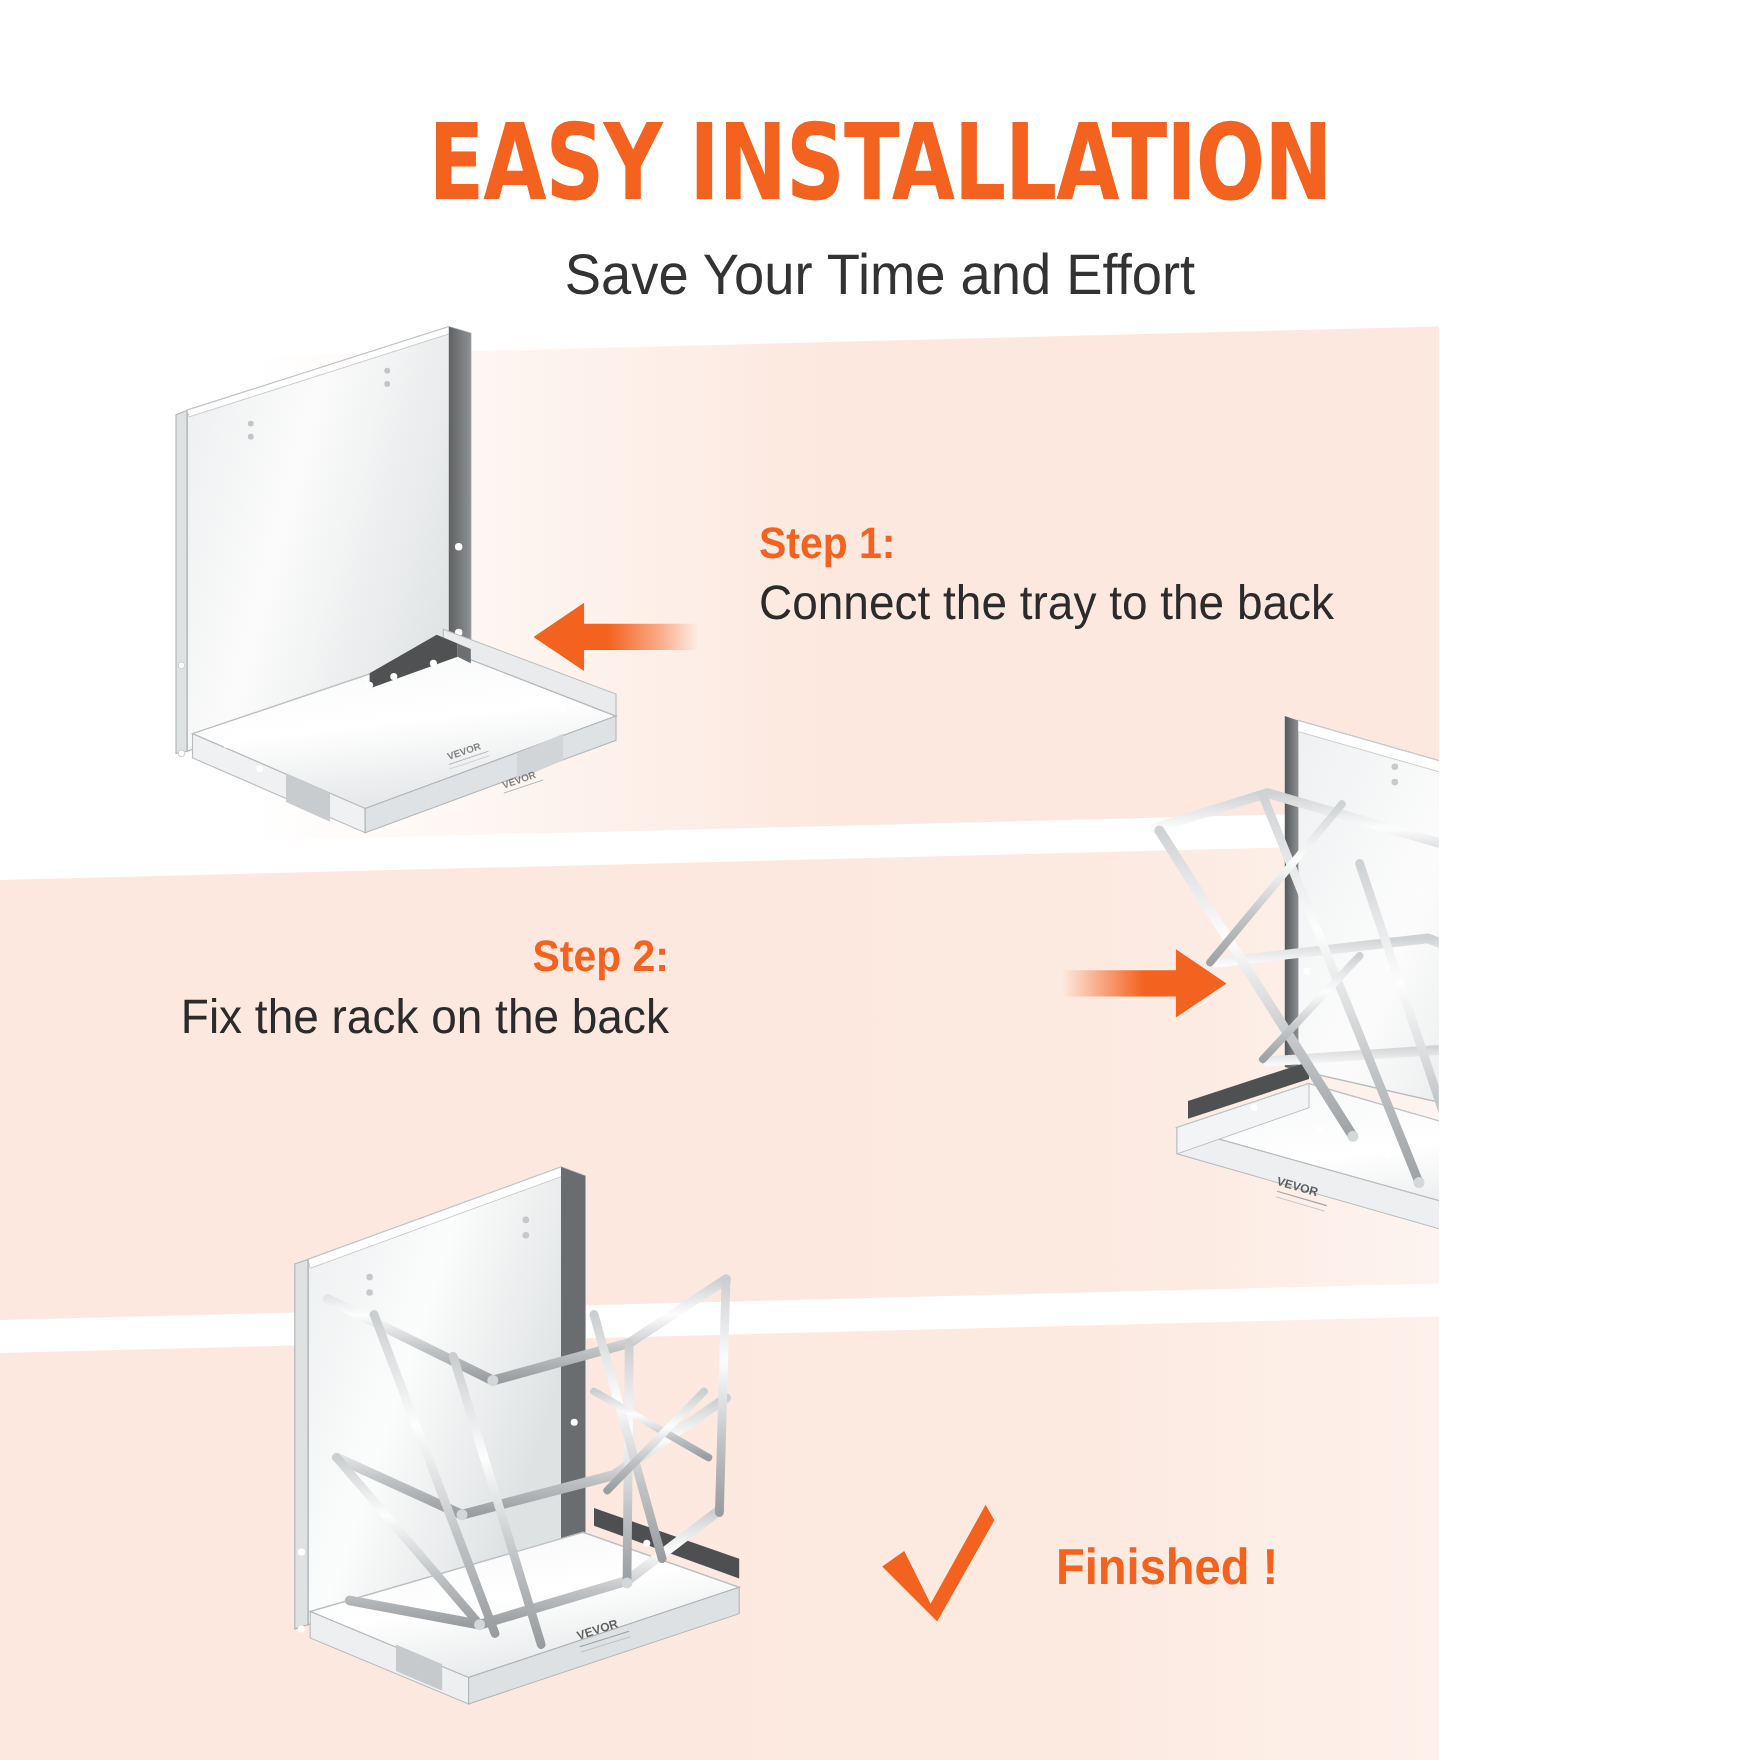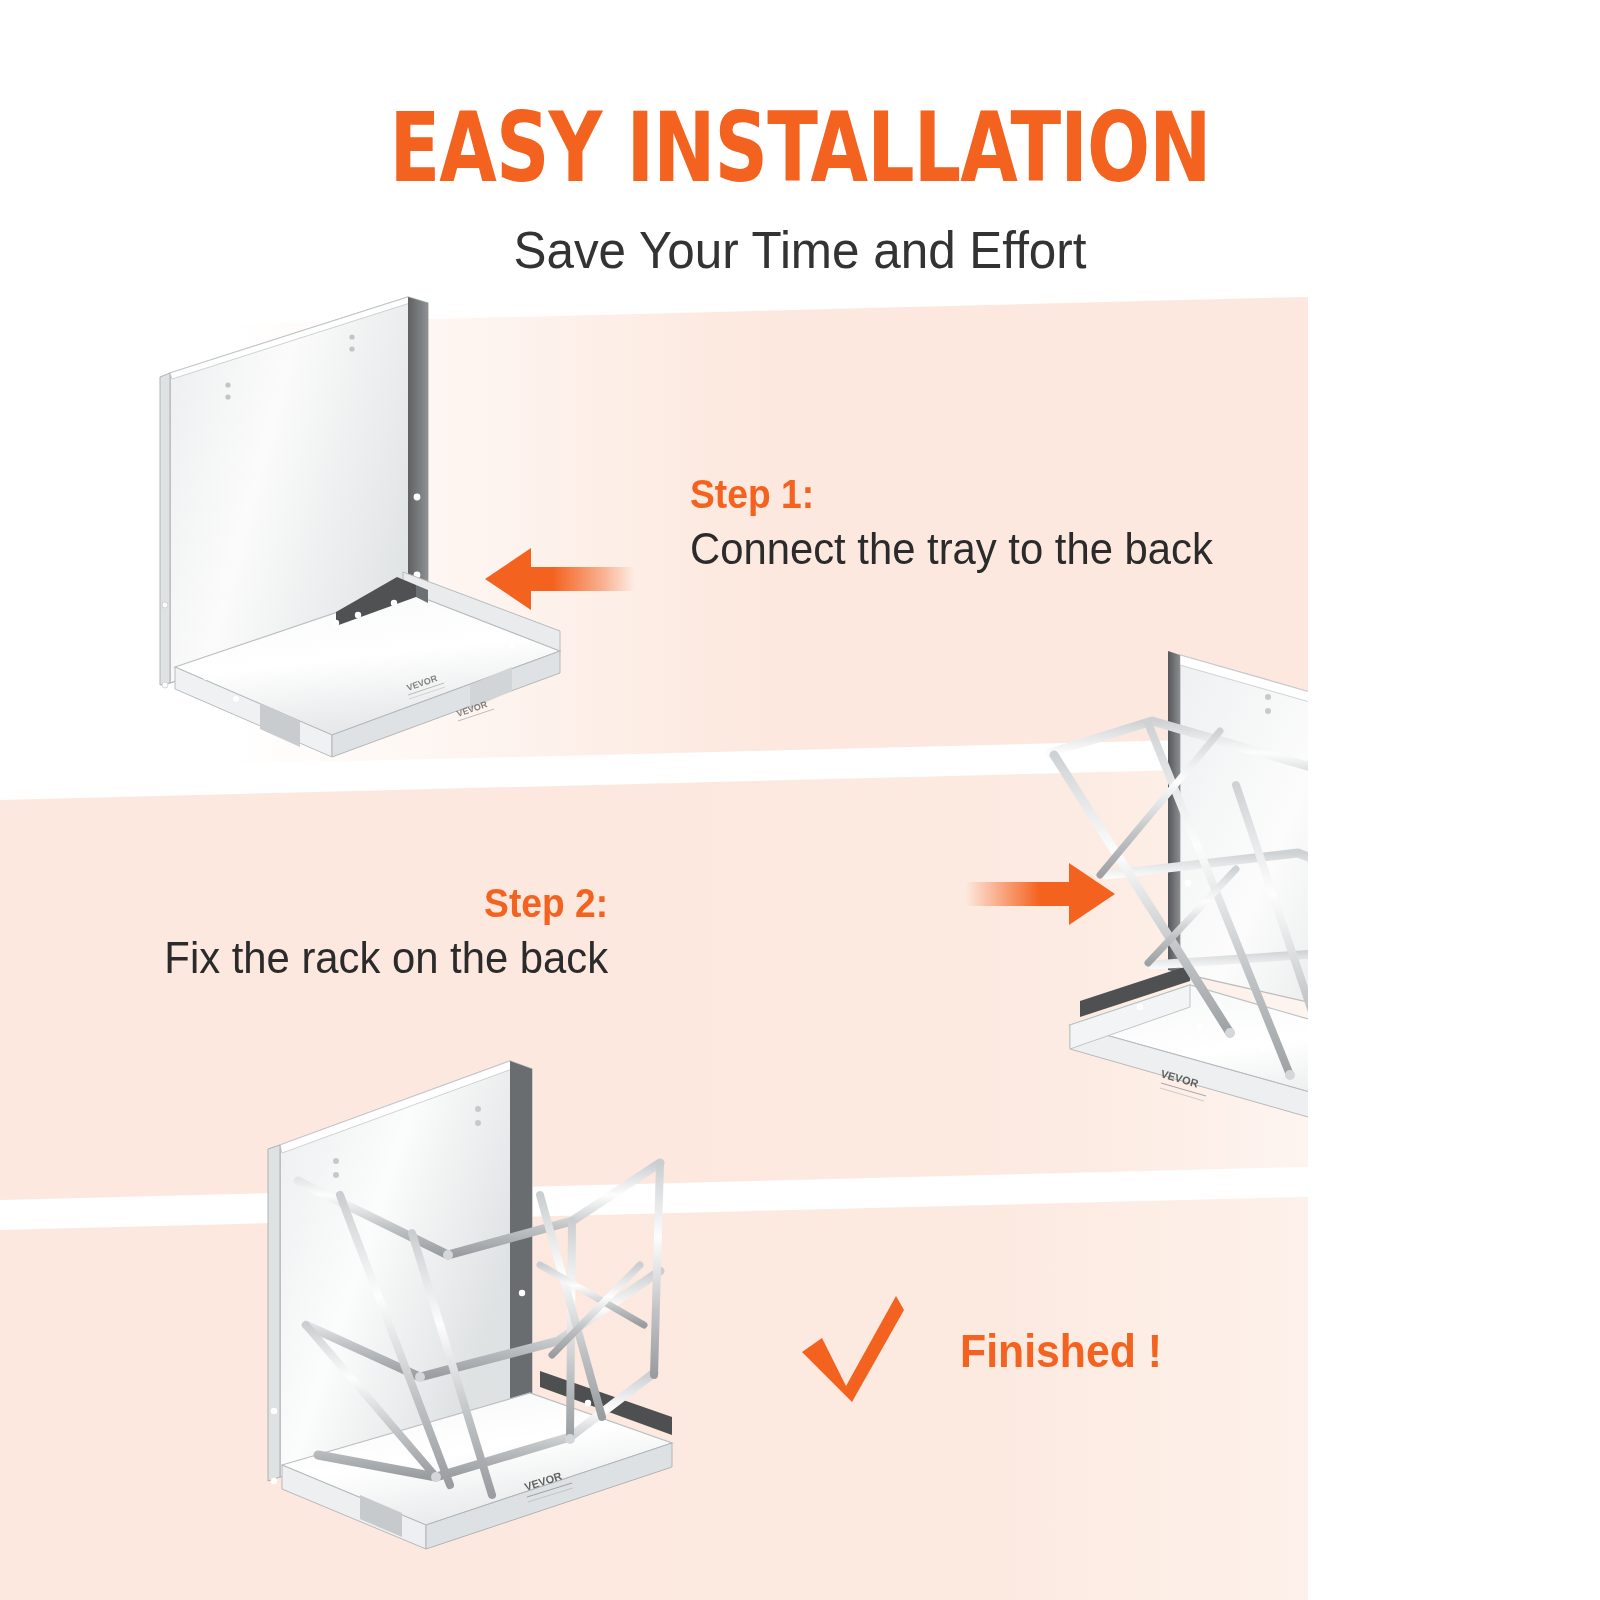--- a/index.html
+++ b/index.html
@@ -50,23 +50,23 @@
     margin:0 0 4px 0;transform:scaleX(0.93);transform-origin:left center;
   }
   .step-label.right{transform-origin:right center;}
   .step-text{
     font-size:44px;color:#2b2b2b;line-height:1.2;white-space:nowrap;
     transform:scaleX(0.95);transform-origin:left center;
   }
   .step-text.right{transform-origin:right center;}
 
   #step1{left:690px;top:440px;text-align:left;margin-top:29px;}
-  #step2{right:700px;top:878px;text-align:right;}
-
-  #finished-row{position:absolute;left:800px;top:1294px;display:flex;align-items:center;gap:52px;}
+  #step2{right:700px;top:845px;text-align:right;}
+
+  #finished-row{position:absolute;left:800px;top:1366px;display:flex;align-items:center;gap:52px;}
   #finished-label{
     font-size:46px;font-weight:bold;color:#F4621F;white-space:nowrap;
     transform:scaleX(0.93);transform-origin:left center;
   }
 
   
   .arrow{position:absolute;}
   #arrow-step1{left:485px;top:540px;}
   #arrow-step2{left:965px;top:855px;}
 

